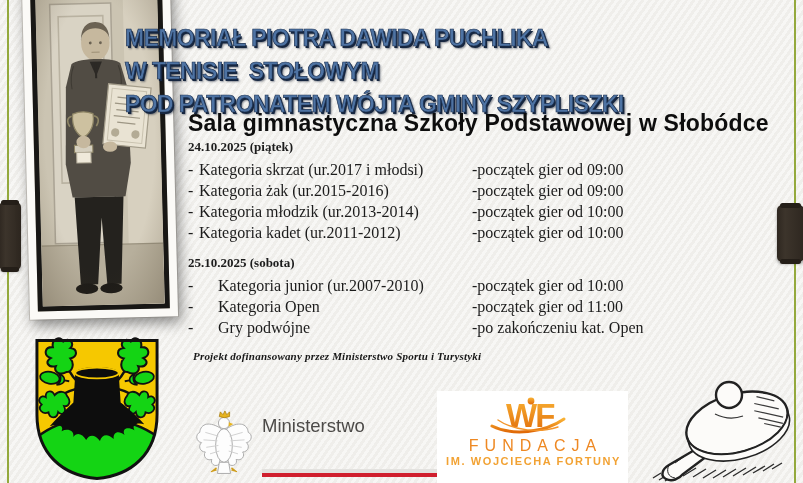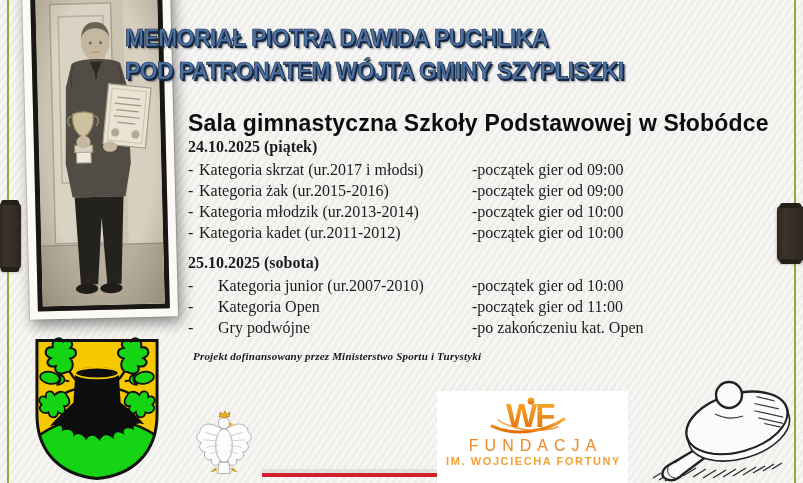--- a/index.html
+++ b/index.html
@@ -25,21 +25,21 @@
   
   .title{position:absolute;left:125px;top:2px;width:660px;margin-top:20px;}
   .title-line{white-space:pre;font-weight:bold;font-size:23px;line-height:33px;letter-spacing:-0.6px;
     color:#4e73a3;-webkit-text-stroke:0.7px #1c3050;
     text-shadow:1.5px 2px 0 #16263f, 2.5px 3px 2px rgba(10,20,40,0.45);}
   
   .venue{position:absolute;left:188px;top:110px;font-size:23px;font-weight:bold;color:#0d0d0d;letter-spacing:0.2px;text-align:right;}
   
   .sched{position:absolute;left:188px;width:600px;font-family:"Liberation Serif",serif;color:#1c1c1c;}
   .sec1{top:137px;} .sec2{top:253px;}
-  .date-header{font-weight:bold;font-size:16px;line-height:19px;margin-bottom:3px;}
+  .date-header{font-weight:bold;font-size:13px;line-height:19px;margin-bottom:3px;}
   .srow{display:flex;line-height:21px;font-size:16px;}
   .cat{width:284px;display:flex;}
   .marker{display:inline-block;}
   .sec1 .marker{width:11px;}
   .sec2 .marker{width:30px;}
   .funding{position:absolute;left:193px;top:350px;font-family:"Liberation Serif",serif;
     font-style:italic;font-weight:bold;font-size:11px;color:#171717;letter-spacing:0.2px;}
   
   .herb{position:absolute;left:33px;top:337px;width:128px;height:145px;}
   .herb svg{display:block;width:100%;height:100%;}
@@ -110,20 +110,21 @@
           <stop offset="60%" stop-color="rgba(80,65,40,0)"></stop>
           <stop offset="100%" stop-color="rgba(60,48,28,0.28)"></stop>
         </radialGradient>
         <rect width="120" height="296" fill="url(#vg)"></rect>
       </svg>
     </div>
   </div>
 
   <div class="title">
     <div class="title-line">MEMORIAŁ PIOTRA DAWIDA PUCHLIKA</div>
+    <div class="title-line">W TENISIE  STOŁOWYM</div>
     <div class="title-line">POD PATRONATEM WÓJTA GMINY SZYPLISZKI</div>
   </div>
 
   <div class="venue">Sala gimnastyczna Szkoły Podstawowej w Słobódce</div>
 
   <div class="sched sec1">
     <div class="date-header">24.10.2025 (piątek)</div>
     <div class="srow">
       <span class="cat">
           <span class="marker">-</span>
@@ -229,20 +230,21 @@
           <ellipse cx="30" cy="38" rx="9" ry="18"></ellipse>
           <circle cx="30" cy="14" r="6"></circle>
         </g>
         <path d="M10,24 L24,28 M8,32 L23,33 M11,40 L24,38 M15,47 L25,44 M50,24 L36,28 M52,32 L37,33 M49,40 L36,38 M45,47 L35,44" stroke="#cfcfcf" fill="none"></path>
         <path d="M25,7 L26,2 L29,5 L31,1 L33,5 L36,2 L36,7 Q30,9.5 25,7 Z" fill="#e7b41f" stroke="#a97d10" stroke-width="0.8"></path>
         <path d="M35,13 l5,2 -5,3 z" fill="#e7b41f"></path>
         <path d="M22,62 l-5,4 m5,-2 l-6,2 m22,-4 l5,4 m-5,-2 l6,2" stroke="#cf9d1c" stroke-width="1.6" fill="none"></path>
       </svg>
     </div>
     <div class="min-text">
+      <div>Ministerstwo</div>
     </div>
     <div class="flag-bar">
       <div class="w"></div>
         <div class="r"></div>
     </div>
   </div>
 
   <div class="foundation">
     <div class="wf-mark">
       <svg viewBox="0 0 90 42">

